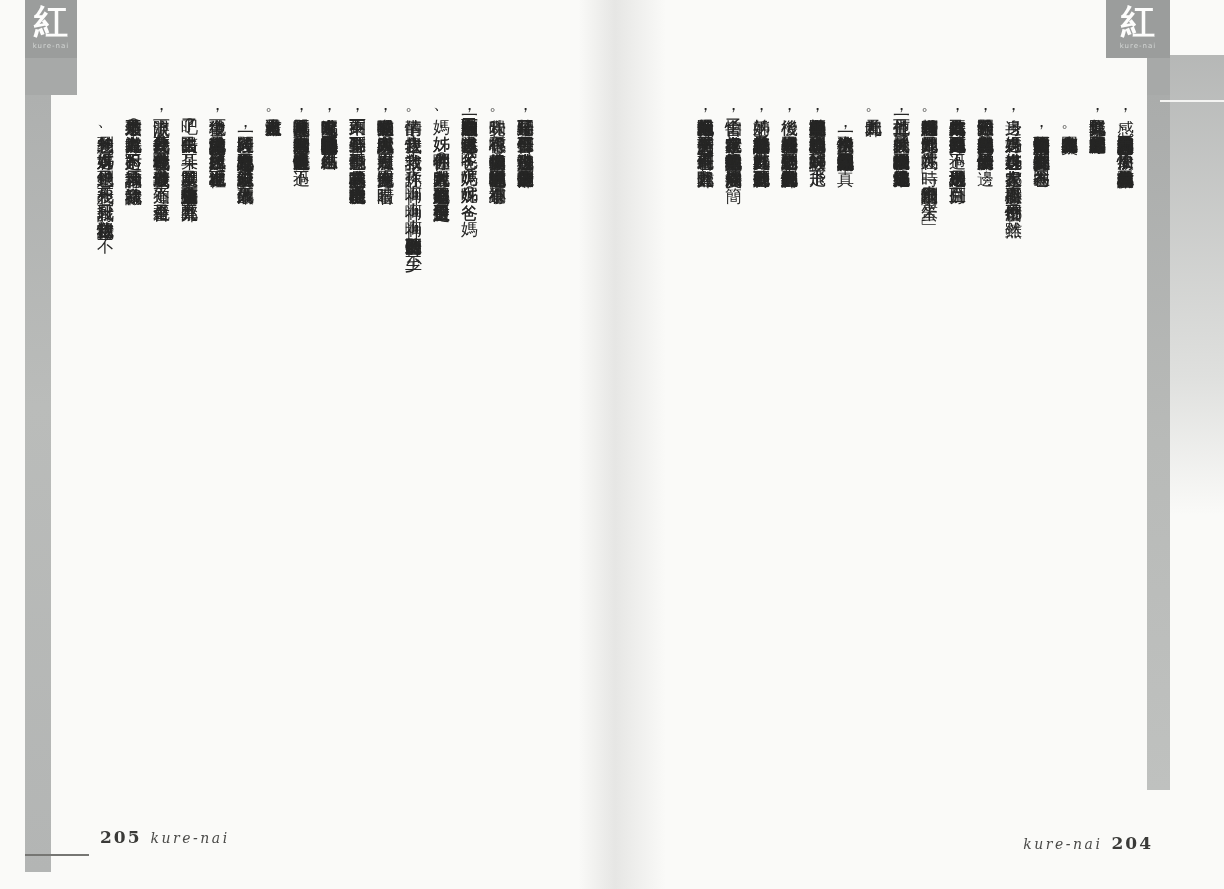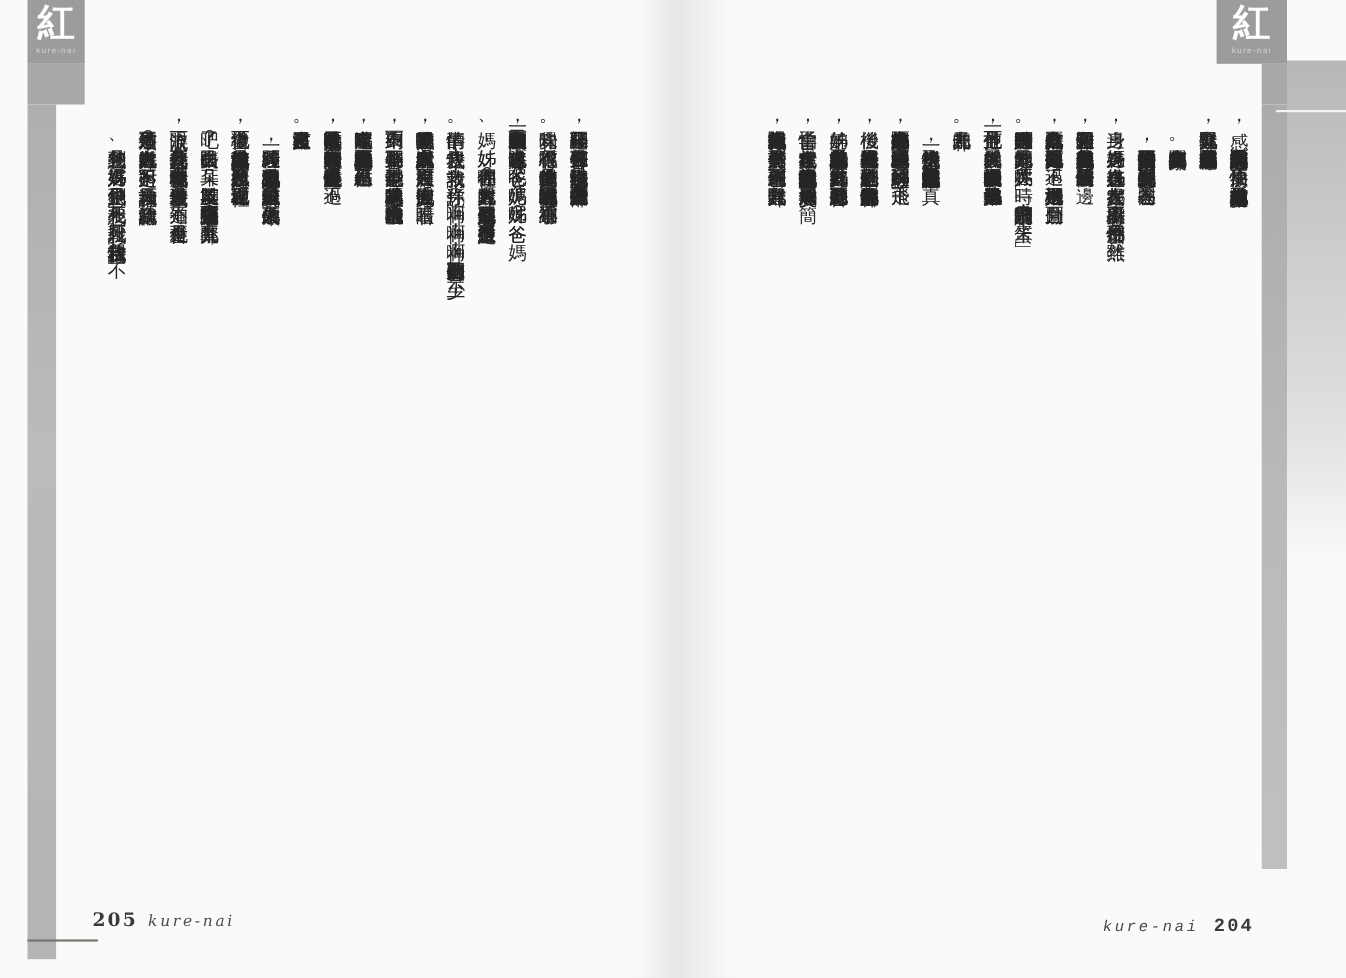--- a/index.html
+++ b/index.html
@@ -35,22 +35,22 @@
   .page-text{
     position:absolute;top:106px;height:702px;width:452px;
     writing-mode:vertical-rl;text-orientation:mixed;
     color:var(--ink,#262625);font-size:17px;line-height:28px;letter-spacing:0px;
   }
   .page-text-left{left:88px;}
   .page-text-right{left:688px;}
   .tcol{height:100%;}
   
   .footer{position:absolute;color:#3a3a38;white-space:nowrap;}
-  .footer-left{left:84px;top:827px;}
-  .footer-right{top:833px;right:84px;text-align:right;font-family:Liberation Mono, monospace;}
+  .footer-left{left:100px;top:827px;}
+  .footer-right{top:833px;right:71px;text-align:right;}
   .pnum{font-weight:bold;font-size:17px;letter-spacing:2px;}
   .brand{font-style:italic;font-size:14px;letter-spacing:2.5px;color:#4a4a48;margin:0 4px;}
   .margin-line{position:absolute;left:25px;top:854px;width:64px;height:2px;background:#767673;}
 </style>
 </head>
 <body>
 
 <div class="spread">
 
   <div class="logo-block logo-left">

